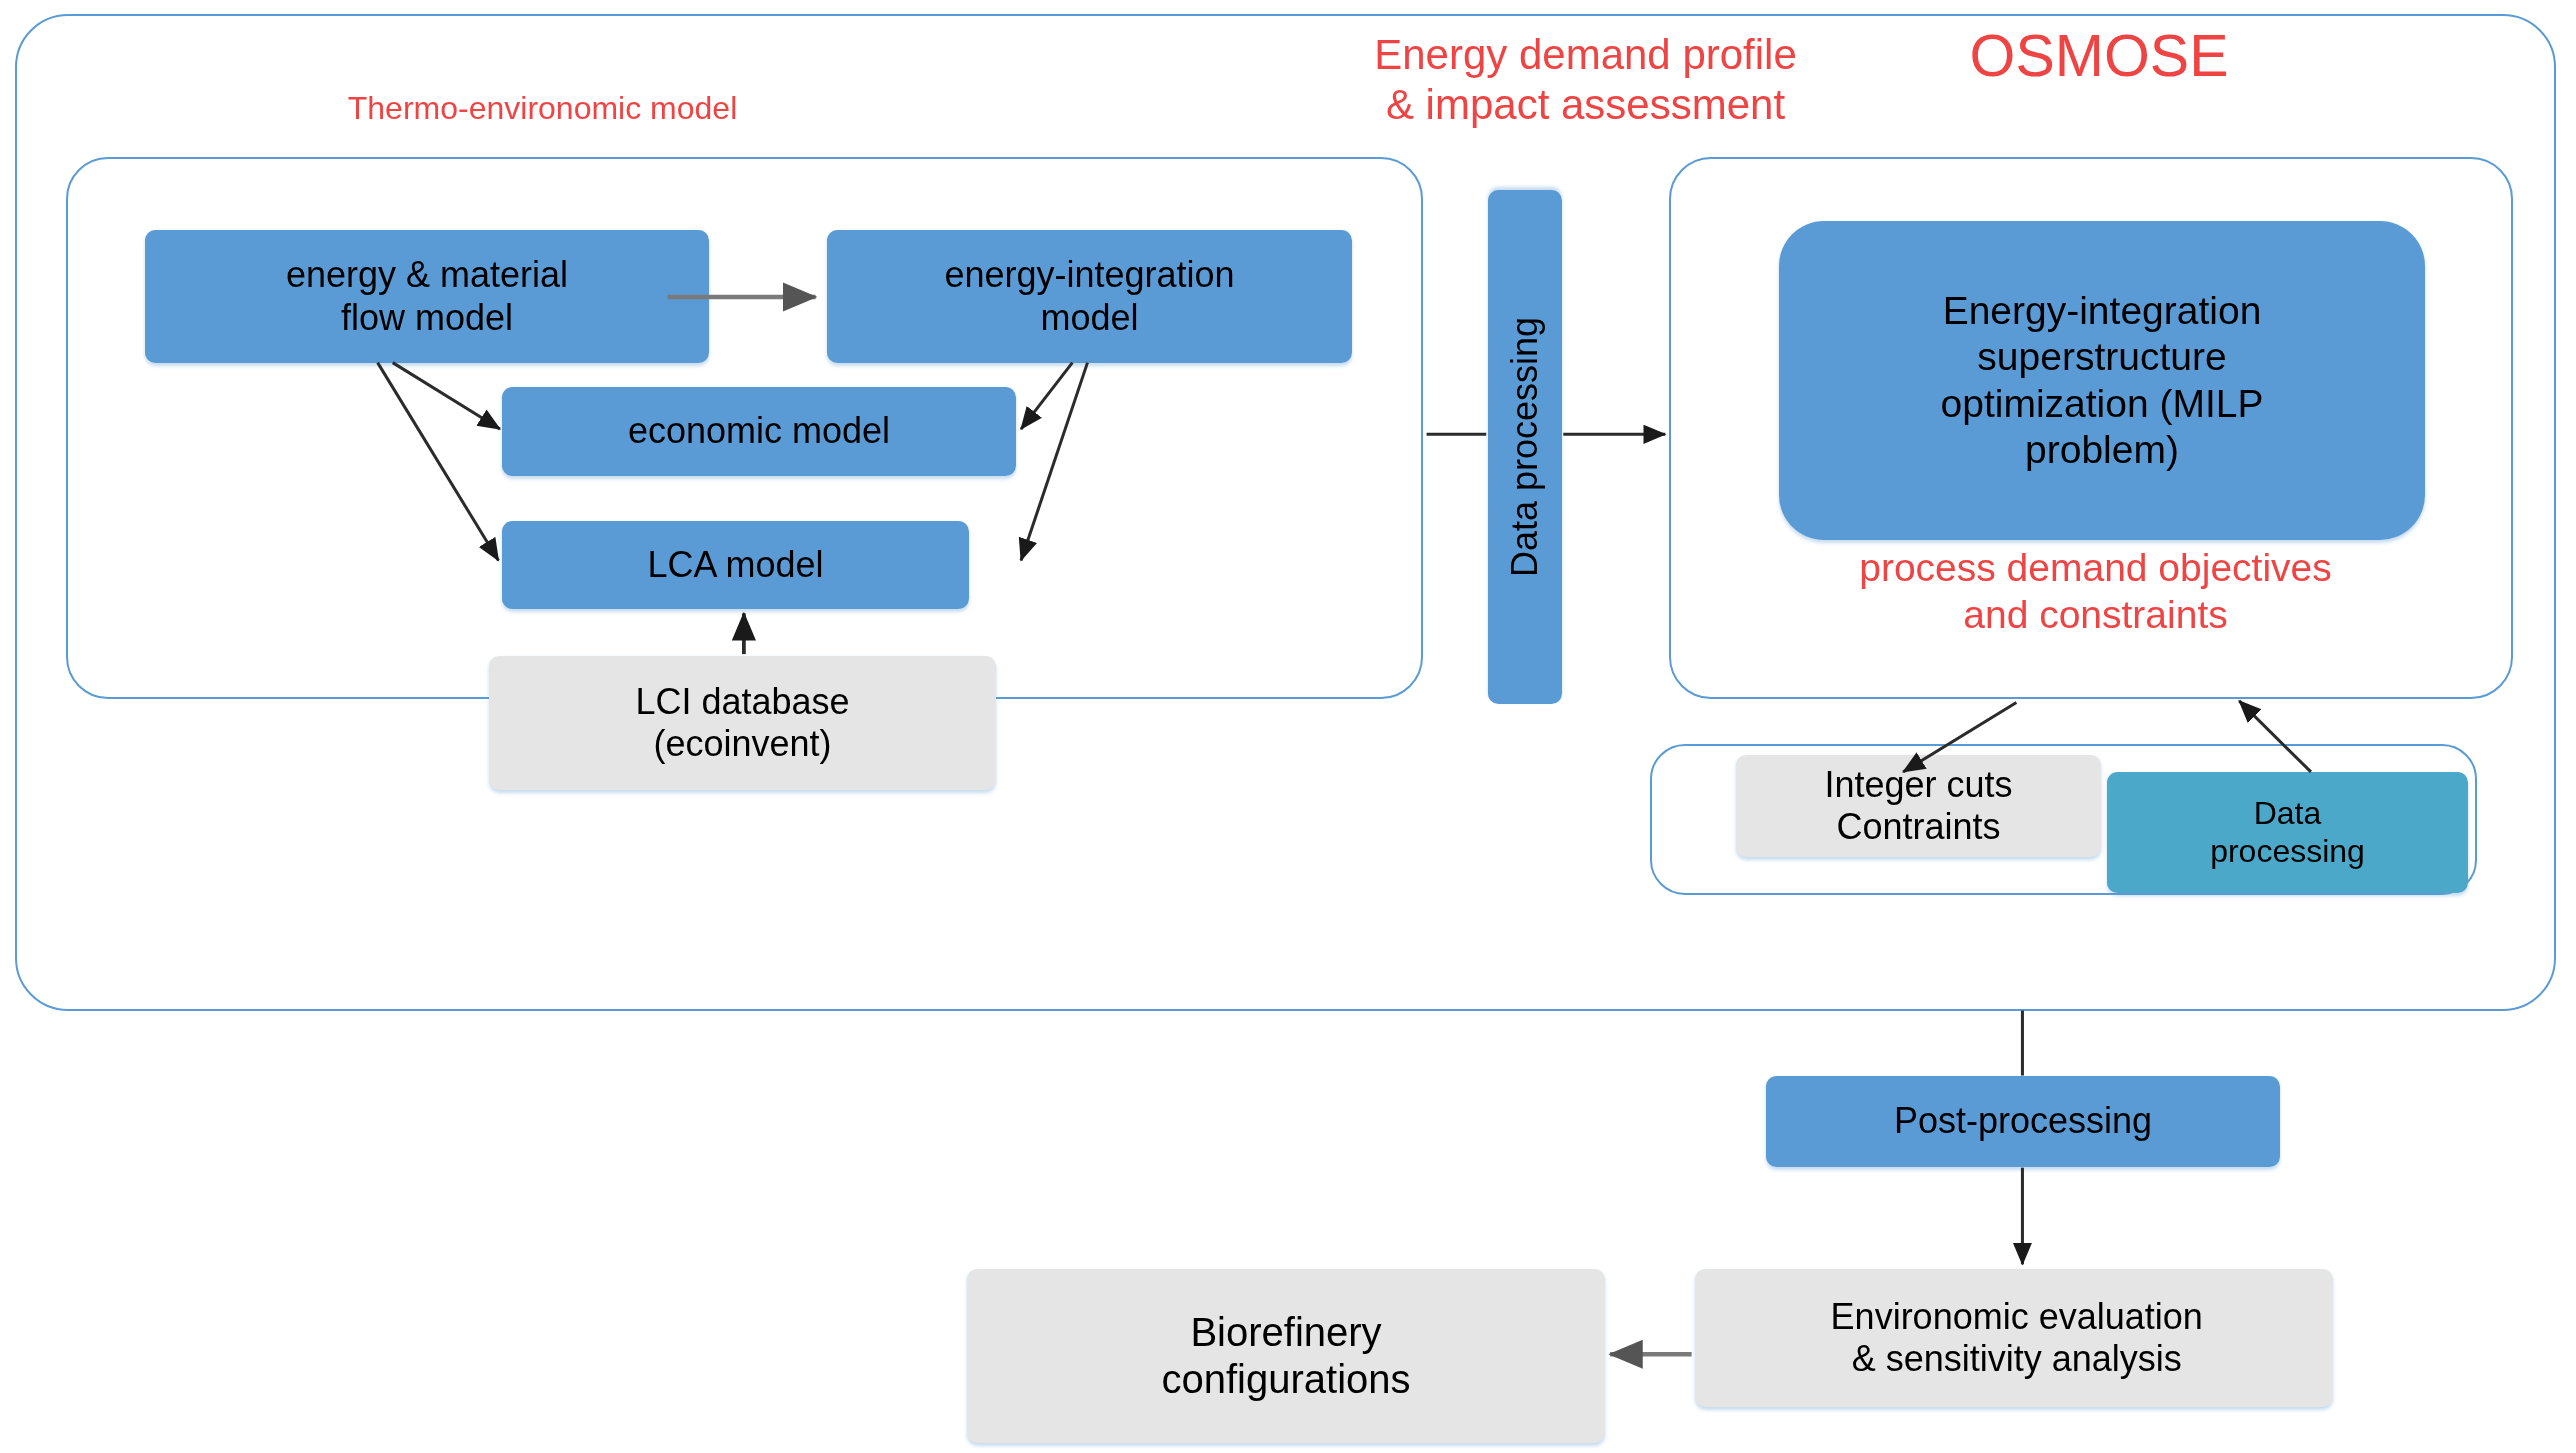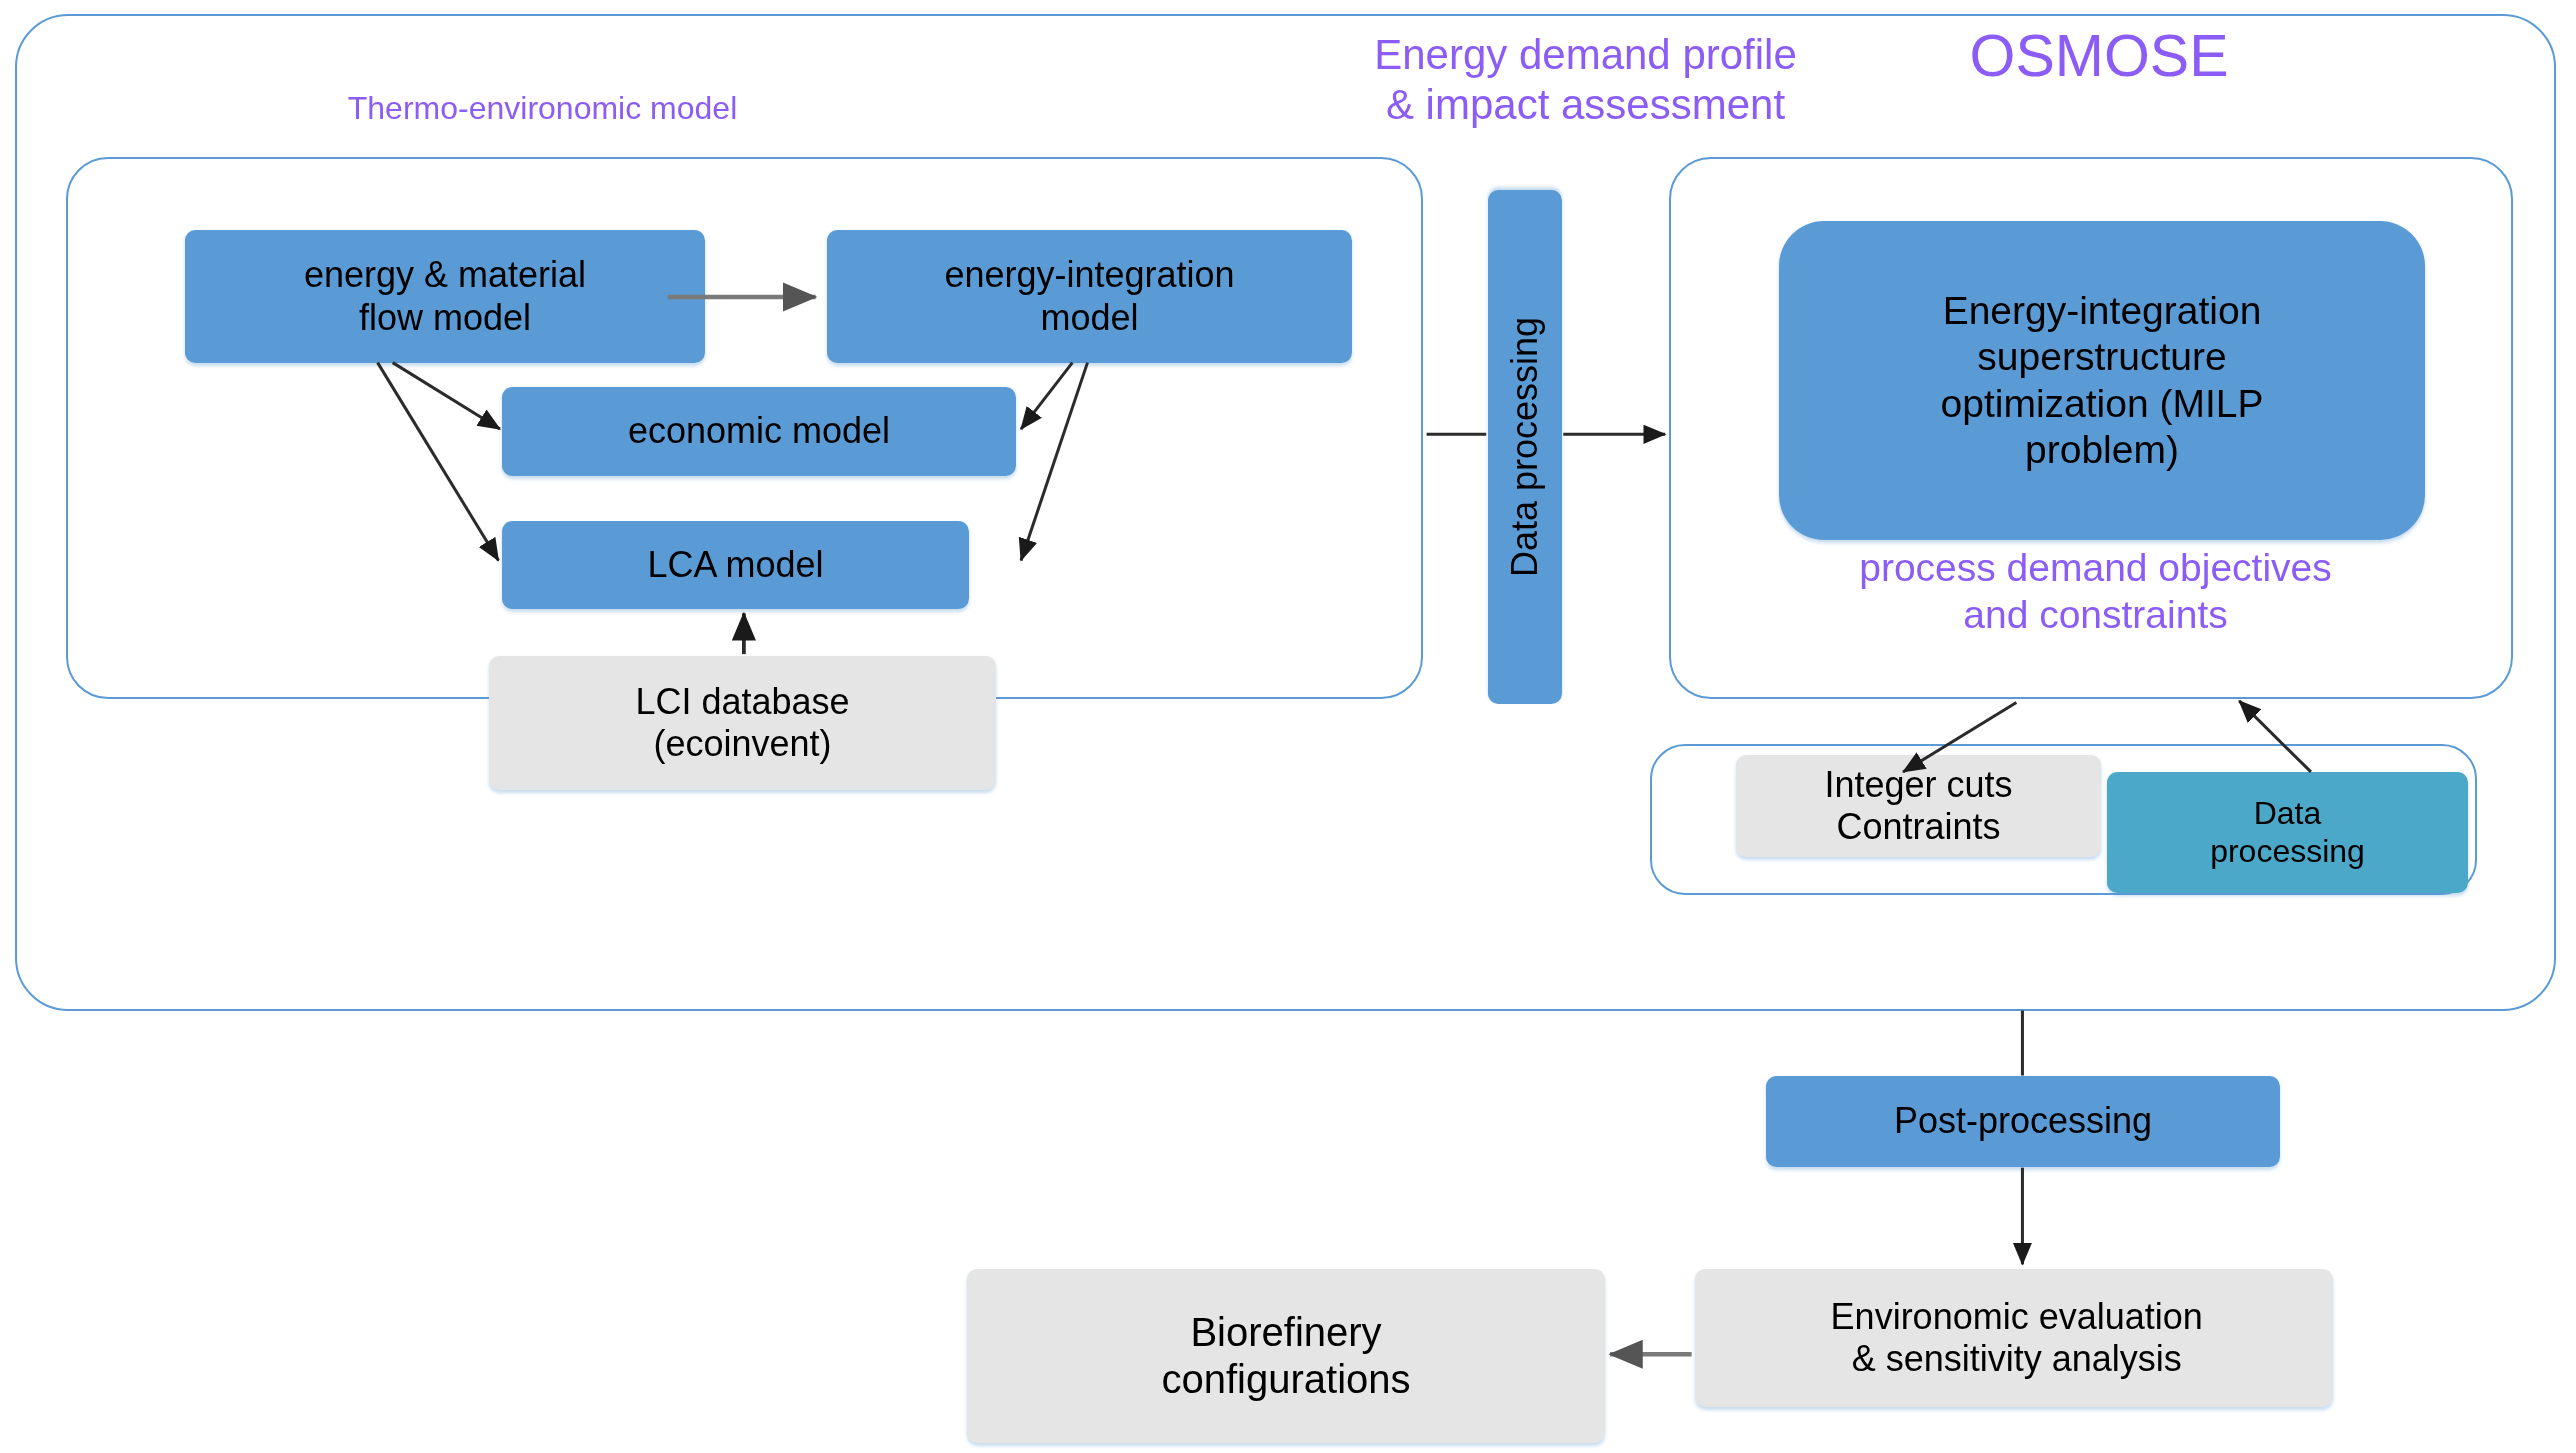--- a/index.html
+++ b/index.html
@@ -38,21 +38,21 @@
     padding:3px 7.6px;
     box-shadow:0 2.3px 3.8px rgba(91,155,213,.35);
   }
   .node.blue{background:#5B9BD5;}
   .node.teal{background:#e5e5e5;}
   .node.bluegreen{background:#4BA8C9;}
   .node.bigblue{border-radius:45px;background:#5B9BD5;}
 
   
   .label{
-    color:#8b5cf6;
+    color:#ef4444;
     text-align:center;
     line-height:1.2;
     white-space:pre-line;
   }
 
   
   .vert{
     writing-mode:vertical-rl;
     transform:rotate(180deg);
   }
@@ -64,21 +64,21 @@
 <body>
 
 <div id="stage">
 
   <div class="abs container" style="left:15px;top:13.6px;width:2541px;height:997px;"></div>
 
   <div class="abs label" style="left: 142px; top: 89px; width: 801px; font-size: 32px; white-space: pre-line;">Thermo-environomic model</div>
 
   <div class="abs container inner" style="left:66px;top:157px;width:1357px;height:542px;"></div>
 
-  <div class="abs node blue" style="left: 145px; top: 230px; width: 520px; height: 133px; font-size: 36px; white-space: pre-line; margin-left: 40px;">energy &amp; material
+  <div class="abs node blue" style="left: 145px; top: 230px; width: 564px; height: 133px; font-size: 36px; white-space: pre-line;">energy &amp; material
 flow model</div>
 
   <div class="abs node blue" style="left: 827px; top: 230px; width: 525px; height: 133px; font-size: 36px; white-space: pre-line;">energy-integration
 model</div>
 
   <div class="abs node blue" style="left: 502px; top: 387px; width: 514px; height: 89px; font-size: 36px; white-space: pre-line;">economic model</div>
 
   <div class="abs node blue" style="left: 502px; top: 521px; width: 467px; height: 88px; font-size: 36px; white-space: pre-line;">LCA model</div>
 
   <div class="abs node teal" style="left: 489px; top: 656px; width: 507px; height: 134px; font-size: 36px; white-space: pre-line;">LCI database

